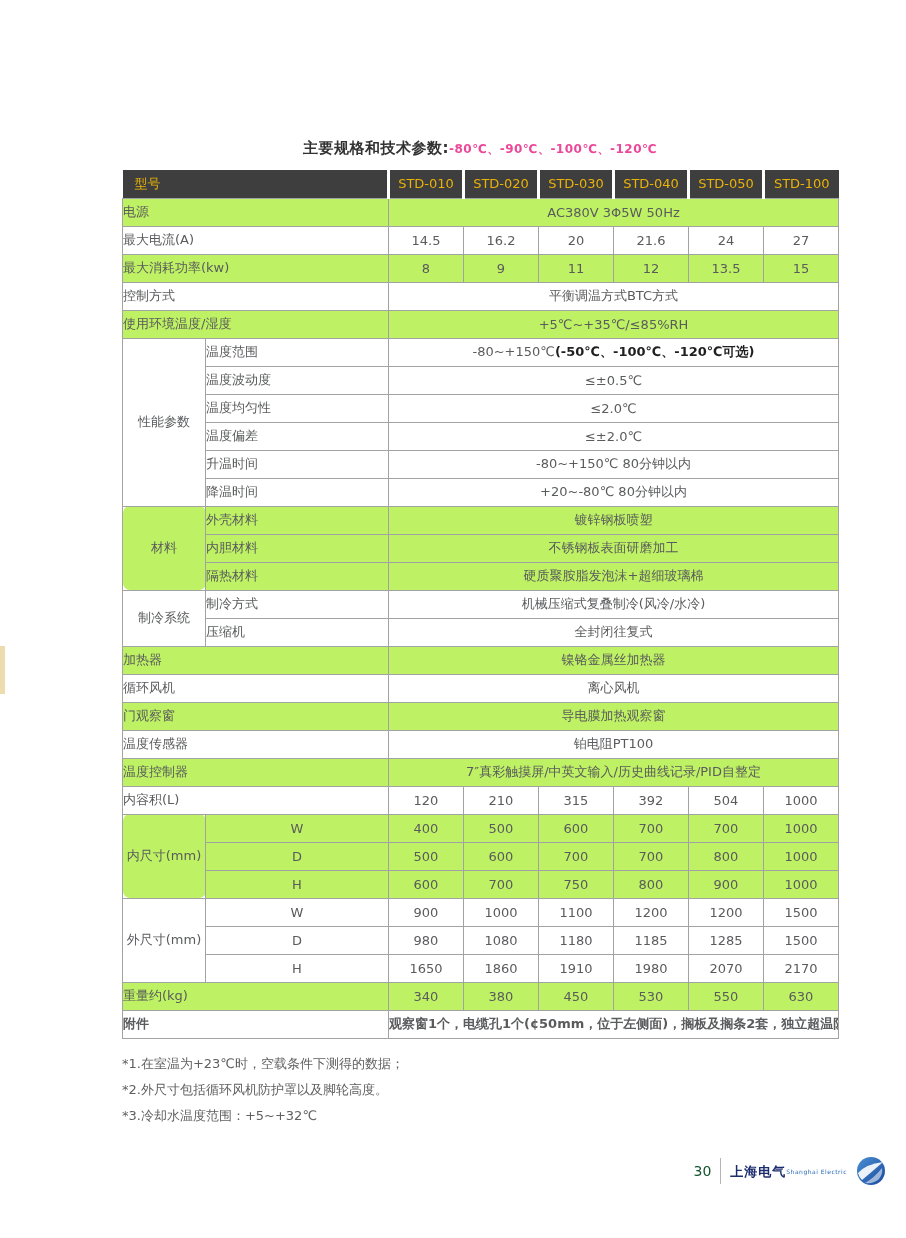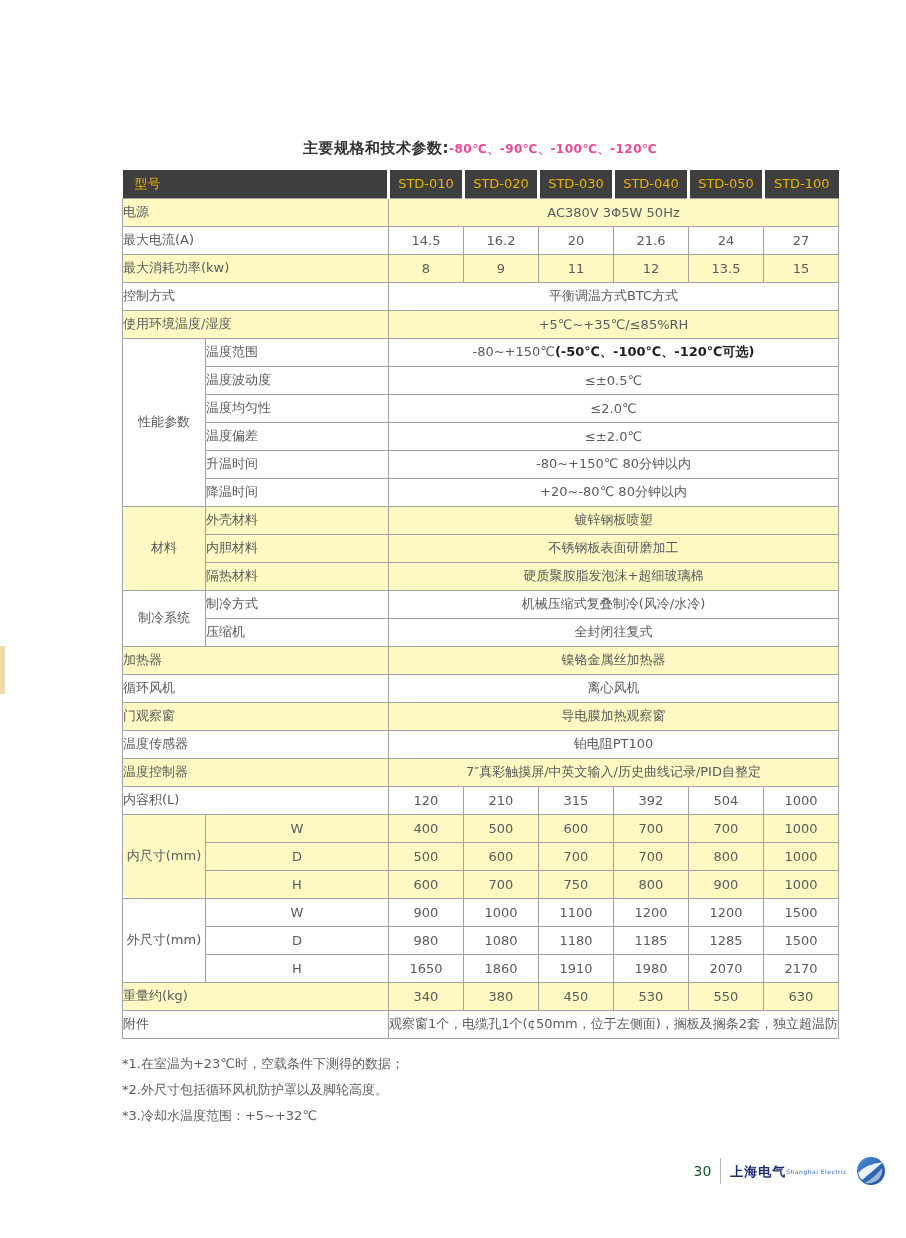--- a/index.html
+++ b/index.html
@@ -16,28 +16,28 @@
   table.spec tr{height:28px;}
   table.spec th{
     background:#3e3e3e;color:#eab308;font-weight:normal;font-size:13px;
     border-left:3px solid #ffffff;padding:0;
   }
   table.spec th.h-model{border-left:none;text-align:left;padding-left:12px;}
   table.spec td{
     border:1px solid #a2a2a2;font-size:13px;color:#5a5b5d;padding:0;
     overflow:hidden;white-space:nowrap;
   }
-  tr.blue td{background:#fef9c3;margin-top:26px;}
+  tr.blue td{background:#bef264;margin-top:26px;}
   td.label{text-align:left;padding-left:12px;}
   td.group{text-align:center;border-radius:7px;}
   td.sub{text-align:left;padding-left:12px;}
   td.dim{text-align:center;}
   td.val{text-align:center;color:#68696b;}
   td.val b{color:#1f1f1f;font-weight:bold;}
-  tr.row-accessories{height:46px;}
+  tr.row-accessories{height:46px;font-weight:bold;}
   td.acc-val{text-align:left;padding:5px 12px;white-space:normal;line-height:18px;color:#68696b;}
   .footnotes{margin-top:12px;font-size:13px;color:#5f5f5f;line-height:26px;}
   .footer{
     position:absolute;right:20px;top:1154px;display:flex;align-items:center;gap:9px;height:34px;
   }
   .page-num{font-size:14px;color:#14532d;}
   .footer-divider{width:1px;height:26px;background:#b5b5b5;}
   .logo-text{display:flex;flex-direction:row;align-items:center;line-height:1;}
   .logo-cn{font-family:"DejaVu Serif","Liberation Serif",serif;font-weight:900;font-size:13px;color:#1b2d6e;letter-spacing:1px;}
   .logo-en{font-size:6px;color:#2b6cb8;margin-top:2px;letter-spacing:.5px;}

